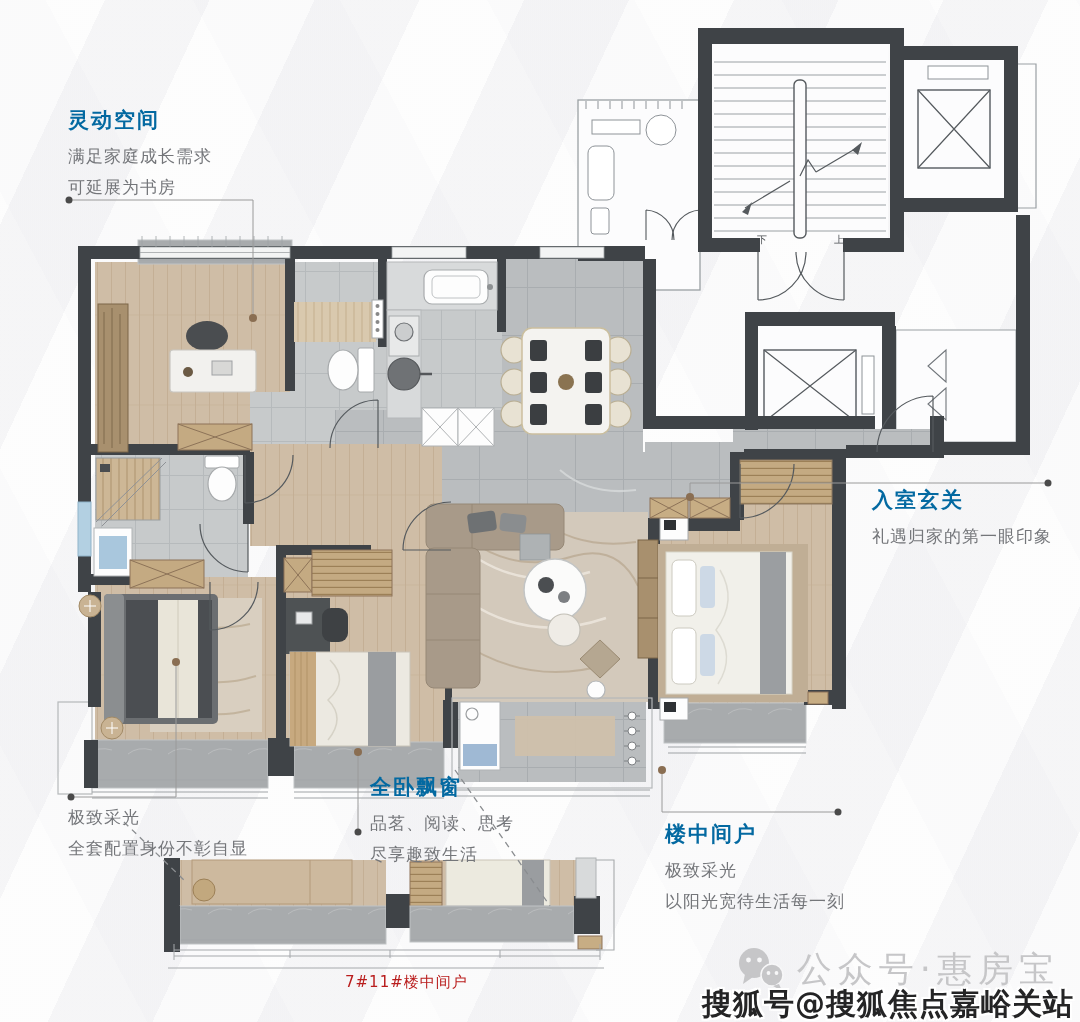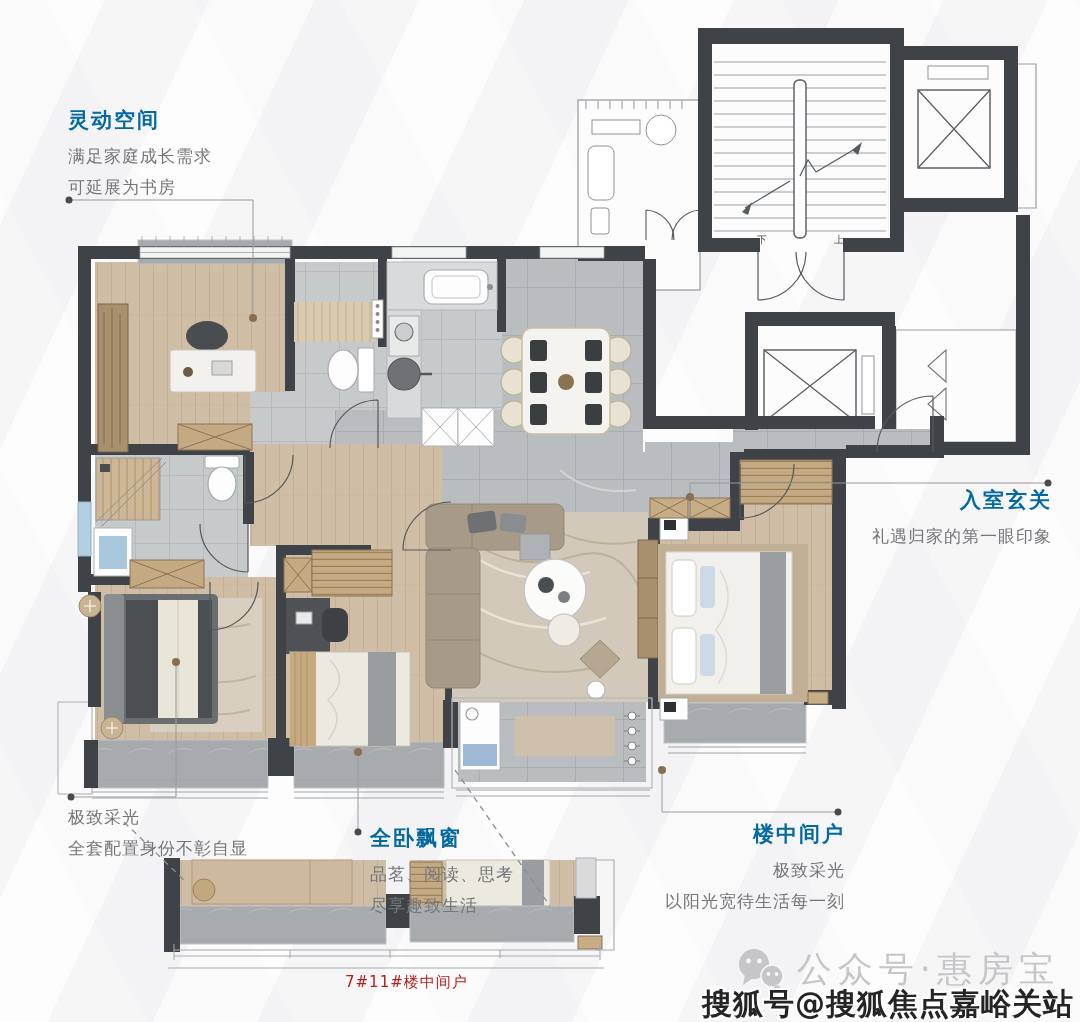--- a/index.html
+++ b/index.html
@@ -15,26 +15,26 @@
       repeating-linear-gradient(62deg, rgba(255,255,255,.35) 0 130px, rgba(242,242,245,.35) 130px 260px);
   }
   #plan{position:absolute;left:0;top:0;}
   .note{position:absolute;z-index:5;}
   .note .note-title{
     font-size:21px;font-weight:bold;color:#0369a1;letter-spacing:2px;margin-bottom:7px;
   }
   .note .note-line{
     font-size:17px;color:#74767a;letter-spacing:1px;line-height:31px;white-space:nowrap;
   }
-  .note.right{text-align:right;font-family:Liberation Serif, serif;}
+  .note.right{text-align:left;font-family:Liberation Serif, serif;}
   .caption{
     position:absolute;z-index:5;font-size:15px;color:#b91c1c;letter-spacing:1px;
   }
   .wm-wechat{
-    position:absolute;z-index:6;display:flex;align-items:center;gap:10px;
+    position:absolute;z-index:6;display:flex;align-items:flex-start;gap:10px;
     color:#c6c6c8;font-size:35px;letter-spacing:6px;white-space:nowrap;
   }
   .wm-sohu{
     position:absolute;z-index:7;font-size:30px;font-weight:bold;color:#242425;
     letter-spacing:1px;white-space:nowrap;
     text-shadow:-2px -2px 0 #fff,2px -2px 0 #fff,-2px 2px 0 #fff,2px 2px 0 #fff,0 2px 0 #fff,0 -2px 0 #fff,2px 0 0 #fff,-2px 0 0 #fff;
   }
 </style>
 </head>
 <body>
@@ -432,21 +432,21 @@
 <div class="note right" style="right:28px;top:486px">
   <div class="note-title">入室玄关</div>
   <div class="note-line">礼遇归家的第一眼印象</div>
 </div>
 
 <div class="note" style="left:68px;top:802px">
   <div class="note-line">极致采光</div>
   <div class="note-line">全套配置身份不彰自显</div>
 </div>
 
-<div class="note" style="left:370px;top:824px">
+<div class="note" style="left:370px;top:773px">
   <div class="note-title">全卧飘窗</div>
   <div class="note-line">品茗、阅读、思考</div>
   <div class="note-line">尽享趣致生活</div>
 </div>
 
 <div class="note right" style="right:235px;top:820px">
   <div class="note-title">楼中间户</div>
   <div class="note-line">极致采光</div>
   <div class="note-line">以阳光宽待生活每一刻</div>
 </div>

